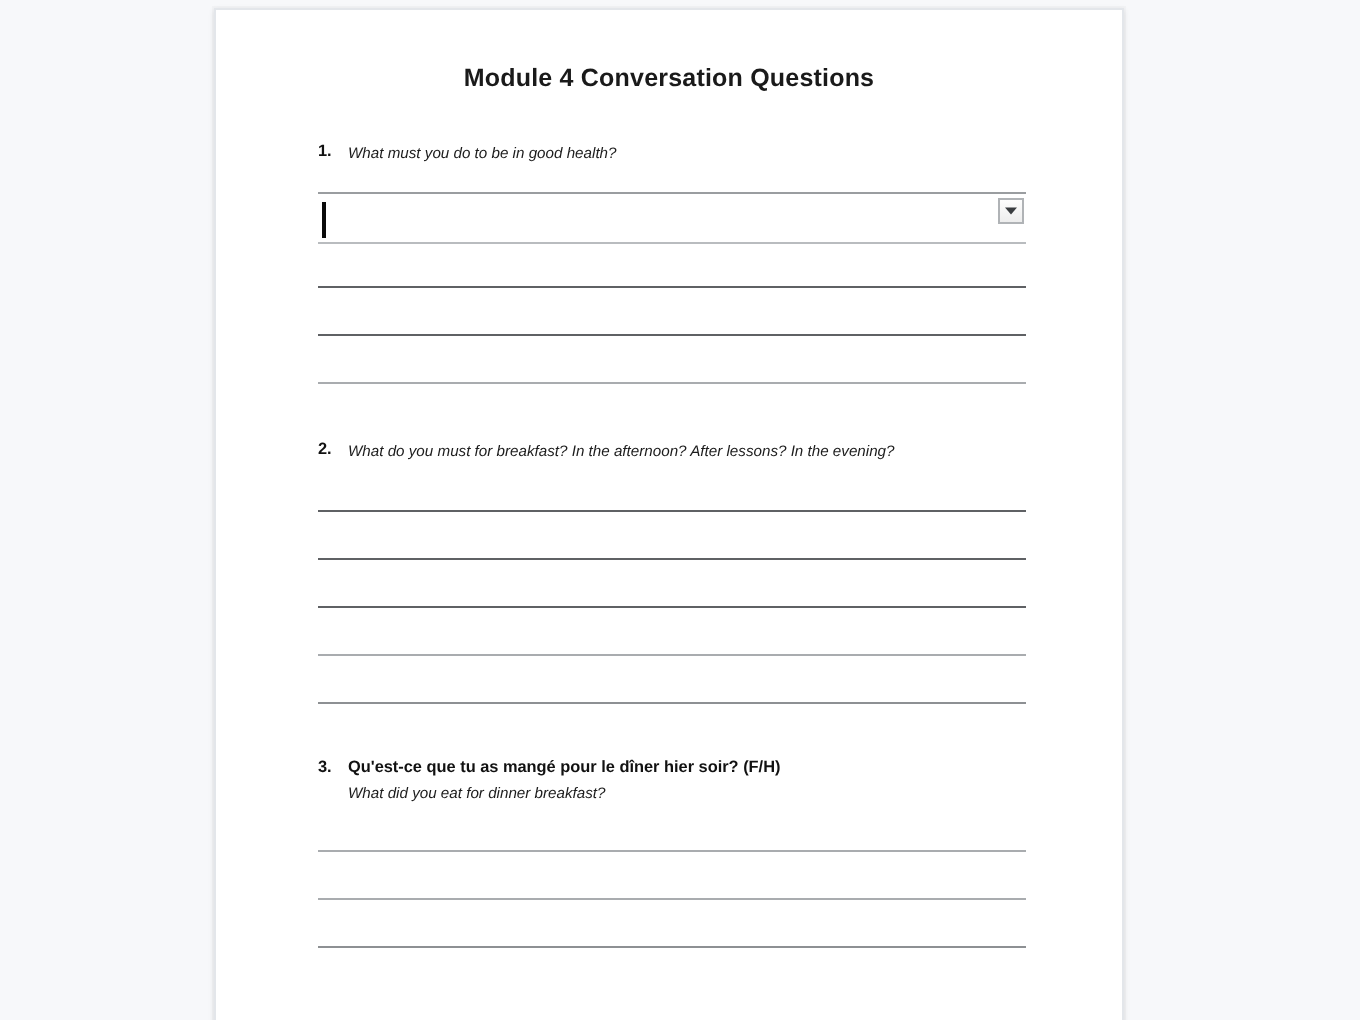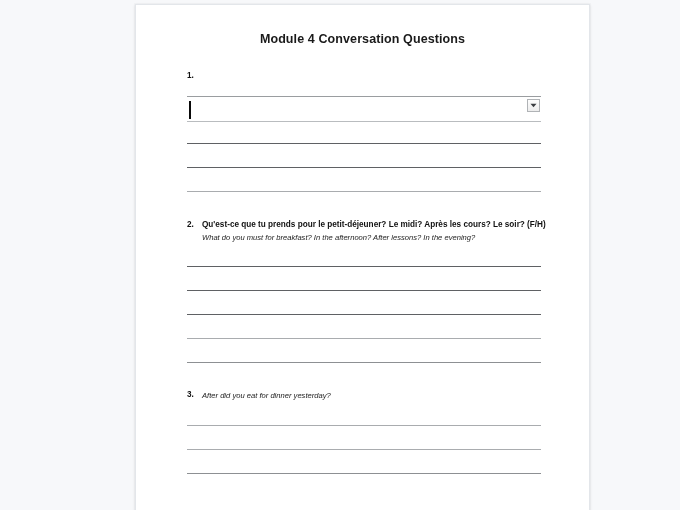--- a/index.html
+++ b/index.html
@@ -12,21 +12,20 @@
     background: #f7f8fa;
     font-family: "Liberation Sans", sans-serif;
     overflow: hidden;
     position: relative;
   }
 
   #viewport {
     position: absolute;
     inset: 0;
     background: #f7f8fa;
-    margin-left: 28px;
   }
 
   
   #page {
     position: absolute;
     left: 107px;
     top: 4px;
     width: 455px;
     height: 520px;
     background: #ffffff;
@@ -163,20 +162,21 @@
 
 <div id="viewport">
   <div id="page">
 
     <div class="doc-title">Module 4 Conversation Questions</div>
 
     <div class="question-block" id="q1-block">
       <div class="q-head">
         <div class="q-num">1.</div>
         <div class="q-texts">
+          <div class="q-en">What must you do to be in good health?</div>
         </div>
       </div>
 
       <div class="input-wrap">
         <div class="text-input">
           <span class="caret"></span>
           <span class="input-value" title=""></span>
           <span class="dropdown-btn">
             <svg width="7" height="5" viewBox="0 0 7 5">
               <path d="M0.5 0.8 L3.5 4.2 L6.5 0.8 Z" fill="#3a3d40"></path>
@@ -189,38 +189,38 @@
         <div class="ans-line"></div>
         <div class="ans-line"></div>
         <div class="ans-line lighter"></div>
       </div>
     </div>
 
     <div class="question-block" id="q2-block">
       <div class="q-head">
         <div class="q-num">2.</div>
         <div class="q-texts">
-          <div class="q-fr">Qu'est-ce que tu prends pour le petit-déjeuner? Le midi? Après les cours? Le soir? (F/H)</div>
           <div class="q-en">What do you must for breakfast? In the afternoon? After lessons? In the evening?</div>
         </div>
       </div>
       <div class="lines">
         <div class="ans-line"></div>
         <div class="ans-line"></div>
         <div class="ans-line"></div>
         <div class="ans-line lighter"></div>
         <div class="ans-line light"></div>
       </div>
     </div>
 
     <div class="question-block" id="q3-block">
       <div class="q-head">
         <div class="q-num">3.</div>
         <div class="q-texts">
-          <div class="q-en">After did you eat for dinner yesterday?</div>
+          <div class="q-fr">Qu'est-ce que tu as mangé pour le dîner hier soir? (F/H)</div>
+          <div class="q-en">What did you eat for dinner breakfast?</div>
         </div>
       </div>
       <div class="lines">
         <div class="ans-line lighter"></div>
         <div class="ans-line lighter"></div>
         <div class="ans-line light"></div>
       </div>
     </div>
 
   </div>

